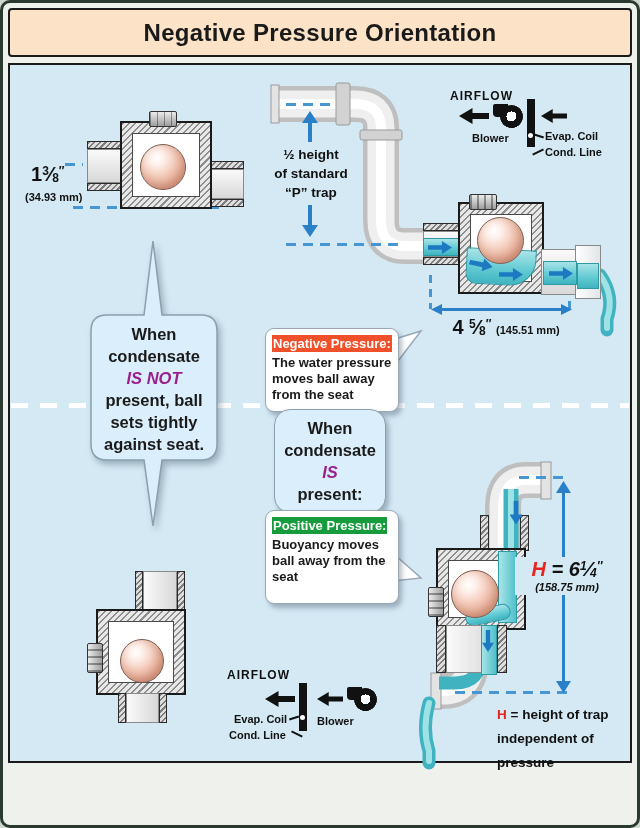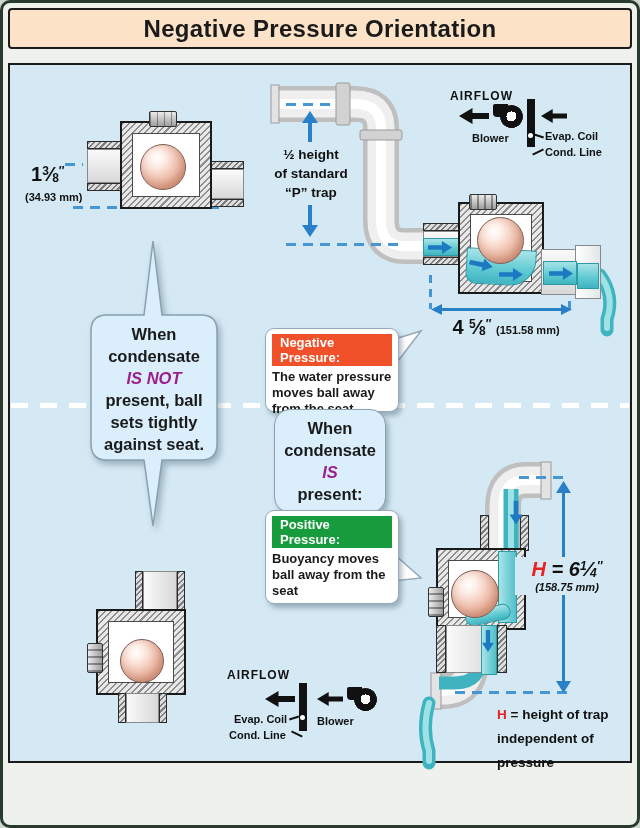--- a/index.html
+++ b/index.html
@@ -1,19 +1,19 @@
 <!DOCTYPE html>
 <html><head>
 <meta charset="utf-8">
 <style>
   html,body{margin:0;padding:0;background:#cfd8cf;}
   *{box-sizing:border-box;}
   .page{position:relative;width:640px;height:828px;background:#eef1ec;border:3px solid #2a3a2e;border-radius:10px;overflow:hidden;
         font-family:"Liberation Sans",sans-serif;color:#1a1a1a;}
-  .banner{position:absolute;left:5px;right:5px;height:41px;border:2px solid #1a1a1a;border-radius:4px;
+  .banner{position:absolute;left:5px;right:5px;height:49px;border:2px solid #1a1a1a;border-radius:4px;
           display:flex;align-items:center;justify-content:center;font-size:24px;font-weight:bold;letter-spacing:.3px;}
   .banner.top{top:5px;background:#fce3c7;}
   .banner.bottom{bottom:5px;height:53px;background:#d6e3d5;}
   .panel{position:absolute;left:5px;top:60px;right:5px;bottom:62px;background:#d4e9f4;border:2px solid #1a1a1a;}
   .divider{position:absolute;left:8px;right:8px;top:400px;height:5px;z-index:2;
            background:repeating-linear-gradient(90deg,#ffffff 0 17px,transparent 17px 29px);}
   
   .hatch{background:repeating-linear-gradient(135deg,#8d8d8d 0 1.5px,#e8e8e8 1.5px 4.5px);}
   .trap-body{position:absolute;border:2px solid #1a1a1a;z-index:4;}
   .trap-inner{position:absolute;left:10px;top:10px;right:10px;bottom:10px;background:#fff;border:1px solid #4a4a4a;}
@@ -45,21 +45,21 @@
   .af-lbl{font-size:11px;}
   .afbar{position:absolute;width:8px;background:#111;z-index:4;}
   .afdot{position:absolute;width:5px;height:5px;background:#fff;border-radius:50%;z-index:5;}
   .leader{position:absolute;height:1.5px;background:#111;z-index:4;}
   .blower{position:absolute;width:30px;height:25px;z-index:4;}
   .blower .wheel{position:absolute;right:0;top:1px;width:23px;height:23px;border-radius:50%;
                  background:radial-gradient(circle,#fff 0 5px,#111 5px 11.5px,transparent 11.5px);}
   .blower .scroll{position:absolute;left:0;top:0;width:15px;height:13px;background:#111;border-radius:2px 0 0 4px;}
   .bubble{position:absolute;background:#fff;border:1.5px solid #98a8b4;border-radius:9px;z-index:6;
           box-shadow:3px 4px 5px rgba(50,70,90,.35);padding:5px 6px;}
-  .bubble .hd{color:#fff;font-weight:bold;font-size:13px;padding:1px 8px;display:inline-block;}
+  .bubble .hd{color:#fff;font-weight:bold;font-size:13px;padding:1px 1px;display:inline-block;}
   .bubble .bd{font-size:13px;font-weight:bold;margin-top:3px;line-height:16px;}
   .bluebox{position:absolute;background:#daeefb;border:1.5px solid #8aa0ad;border-radius:16px;z-index:6;
            box-shadow:3px 4px 5px rgba(50,70,90,.35);display:flex;align-items:center;justify-content:center;text-align:center;
            font-size:16.5px;font-weight:bold;line-height:22px;}
   .purple{color:#9c1f8e;font-style:italic;}
   .red{color:#e8231f;}
   .spike-text{position:absolute;z-index:6;text-align:center;font-size:16.5px;font-weight:bold;line-height:22px;}
   svg.layer{position:absolute;left:0;top:0;z-index:3;pointer-events:none;}
   svg.layer5{z-index:5;}
   .hlabel{position:absolute;z-index:5;background:#d4e9f4;text-align:center;padding:1px 2px;}
@@ -168,21 +168,21 @@
   <div class="warr" style="left:496px;top:265px;width:24px;height:13px;"></div>
   <div class="warr" style="left:546px;top:264px;width:24px;height:13px;"></div>
 
   <div class="dash-v" style="left:426px;top:272px;height:34px;"></div>
   <div class="dash-v" style="left:565px;top:284px;height:28px;"></div>
   <div class="dline" style="left:433px;top:305px;width:128px;height:2.5px;"></div>
   <div class="dtri l" style="left:428px;top:301px;width:11px;height:11px;"></div>
   <div class="dtri r" style="left:558px;top:301px;width:11px;height:11px;"></div>
   <div class="txt" style="left:428px;top:313px;width:150px;text-align:center;">
     <span class="dim-big"><span>4</span> <sup class="fr-n">5</sup><span>⁄</span><sub class="fr-d">8</sub><sup class="fr-n">″</sup></span>
-    <span class="mm">(151.58 mm)</span>
+    <span class="mm">(145.51 mm)</span>
   </div>
 
   <svg class="layer layer5" width="640" height="828">
     <path d="M88,328 Q88,312 104,312 L141,312 L150,238 L159,312 L198,312 Q214,312 214,328 L214,441 Q214,457 198,457 L159,457 L150,523 L141,457 L104,457 Q88,457 88,441 Z" fill="#daeefb" stroke="#8aa0ad" stroke-width="1.5" style="filter:drop-shadow(3px 4px 3px rgba(50,70,90,.35));"></path>
     <polygon points="392,336 418,328 395,358" fill="#fff" stroke="#98a8b4" stroke-width="1.5"></polygon>
     <polygon points="392,552 418,575 390,578" fill="#fff" stroke="#98a8b4" stroke-width="1.5"></polygon>
   </svg>
 
   <div class="spike-text" style="left:94px;top:320px;width:114px;">
     <span>When condensate</span>

